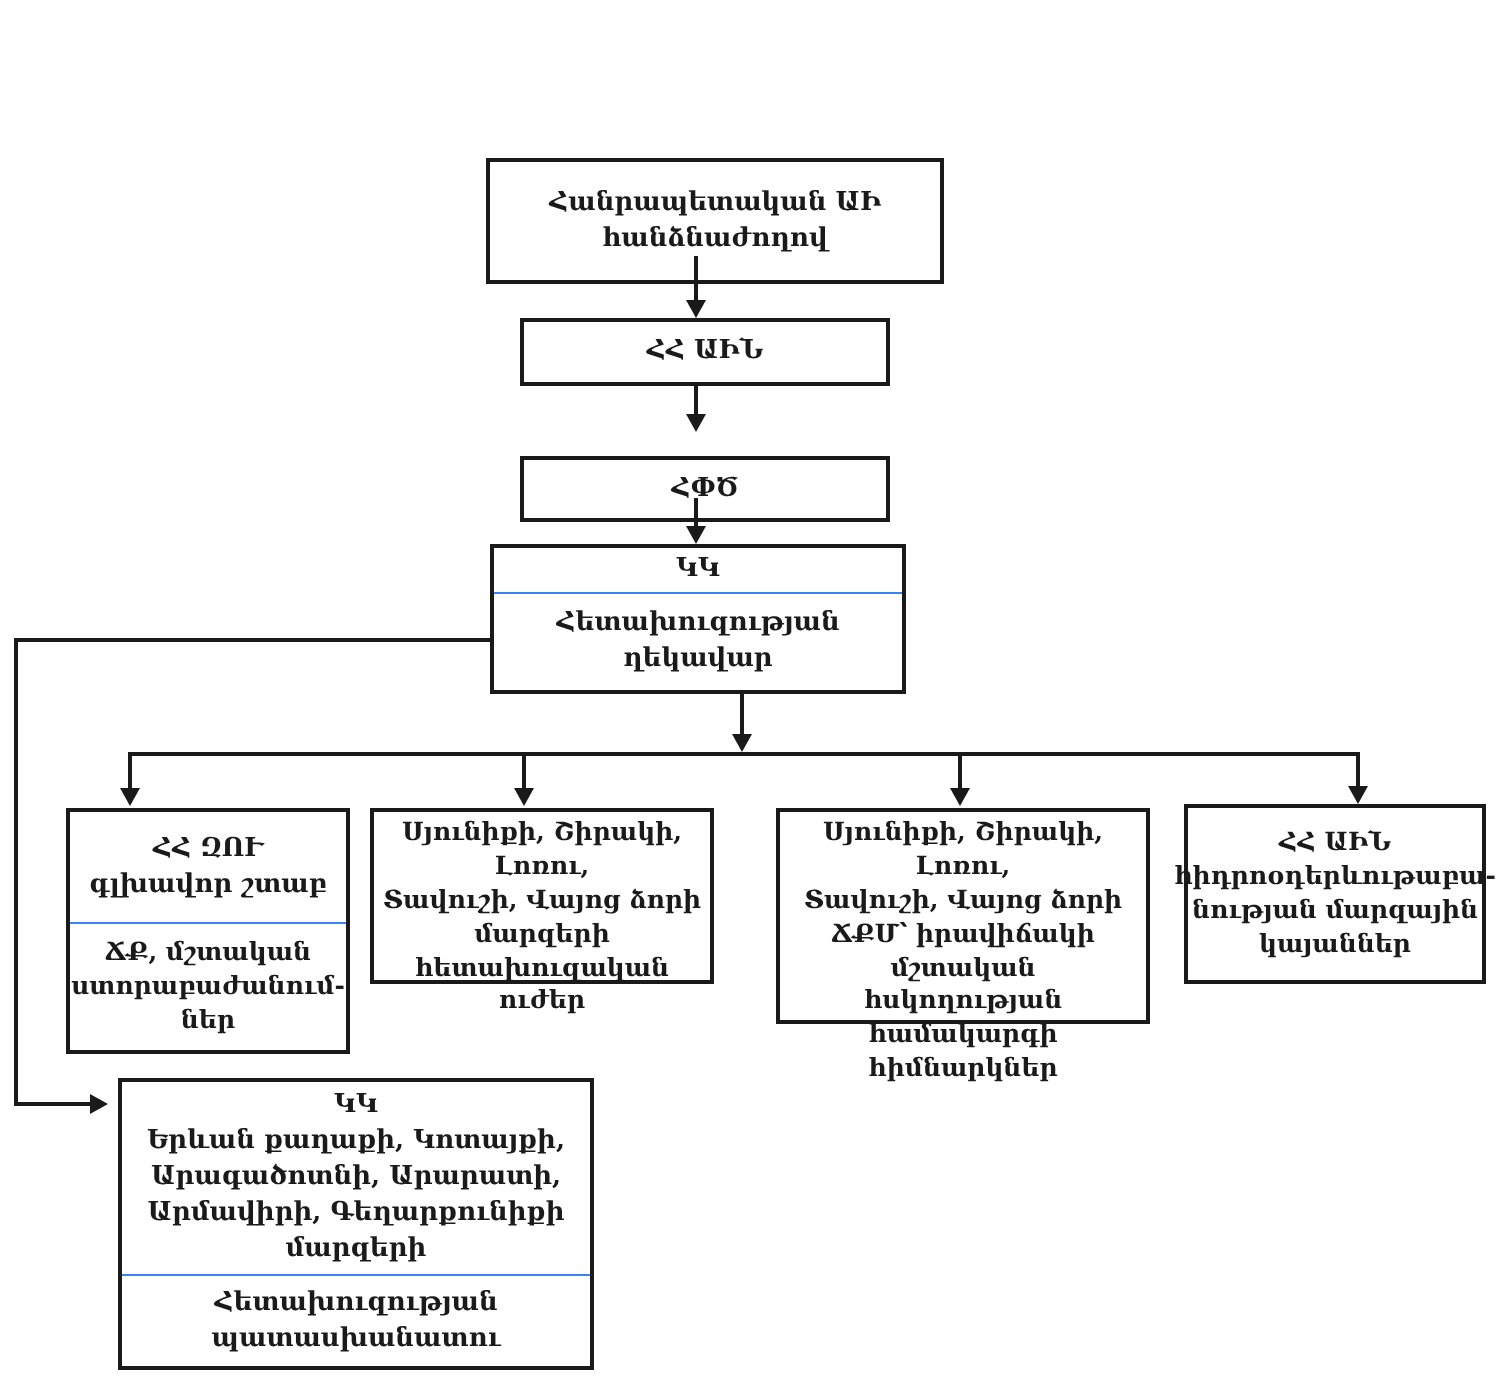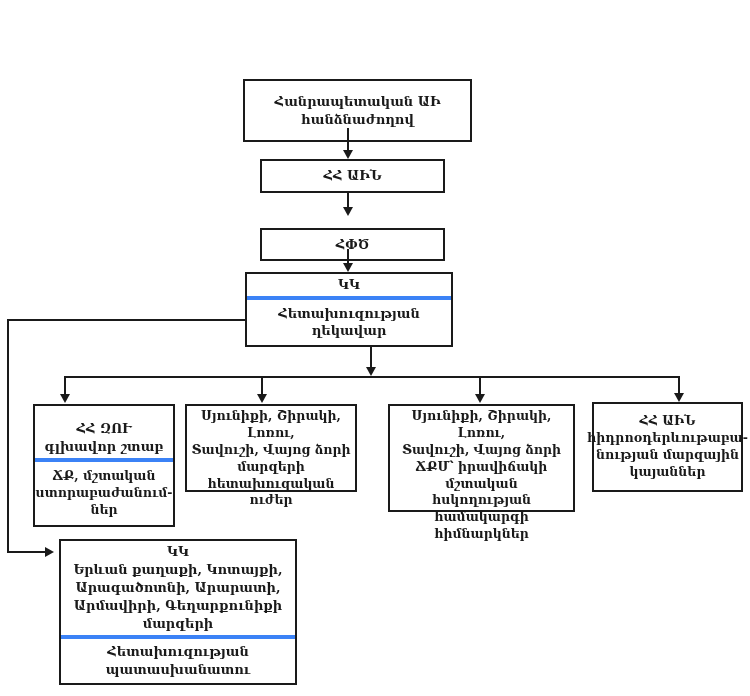--- a/index.html
+++ b/index.html
@@ -8,21 +8,21 @@
     font-family:"DejaVu Serif","DejaVu Sans",serif;color:#1a1a1a;
   }
   .box{
     position:absolute;border:2px solid #1a1a1a;background:#ffffff;
     display:flex;flex-direction:column;box-sizing:border-box;
   }
   .sec{
     flex:1;display:flex;align-items:center;justify-content:center;
     padding:2px 4px;box-sizing:border-box;
   }
-  .sec.split{border-bottom:4px solid #3b82f6;align-items:flex-end;}
+  .sec.split{border-bottom:1px solid #3b82f6;}
   .txt{
     white-space:pre-line;text-align:center;font-weight:bold;
     font-size:13px;line-height:1.38;
   }
   .txt.small{font-size:12.5px;line-height:1.35;}
   .hline,.vline{position:absolute;background:#1a1a1a;}
   .hline{height:2px;}
   .vline{width:2px;}
   .ah-down{
     position:absolute;width:0;height:0;

